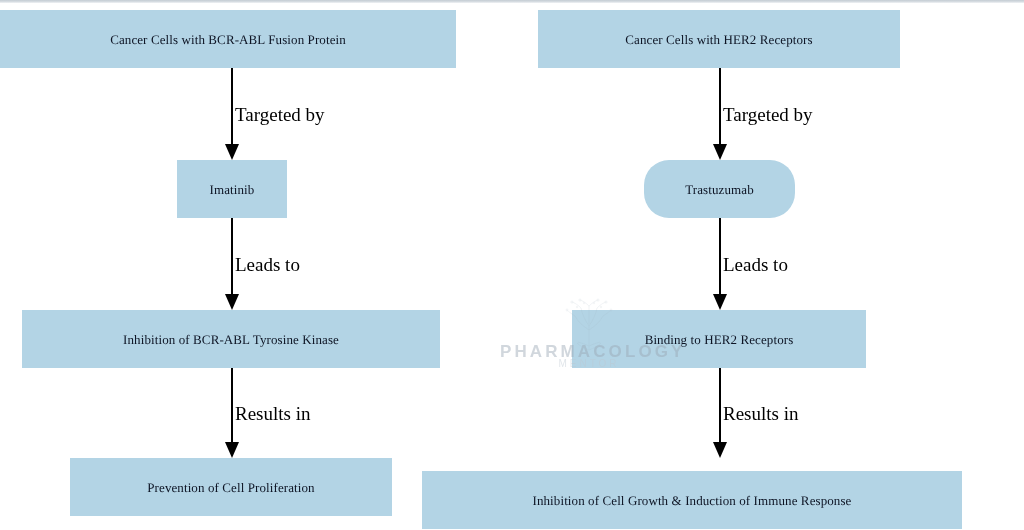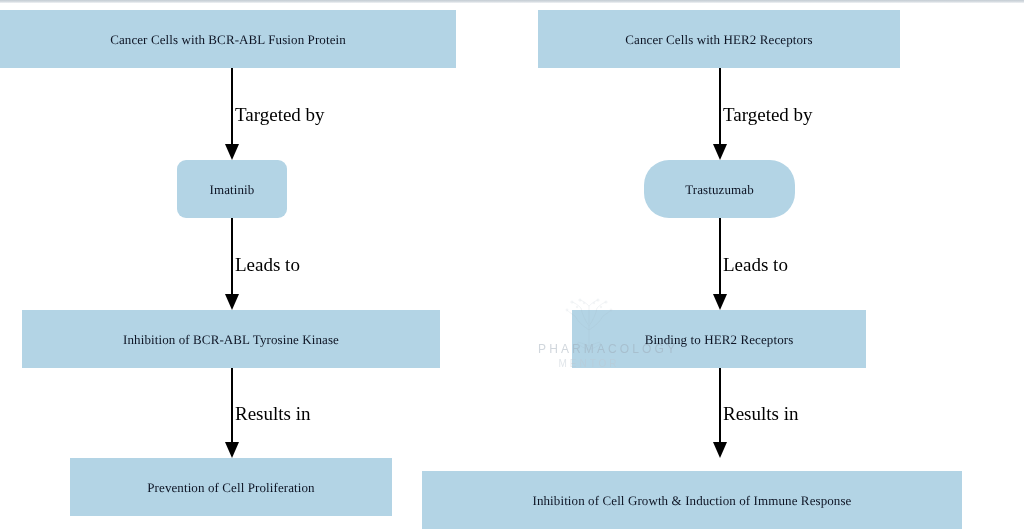--- a/index.html
+++ b/index.html
@@ -77,24 +77,25 @@
     pointer-events: none;
     opacity: 0.45;
   }
   .wm-text {
     position: absolute;
     left: 0;
     top: 46px;
     width: 178px;
     text-align: right;
     font-family: "Liberation Sans", sans-serif;
-    font-size: 12px;
+    font-size: 17px;
     letter-spacing: 3.1px;
     color: #9aa7b4;
     white-space: nowrap;
+    font-weight: bold;
   }
   .wm-sub {
     position: absolute;
     left: 0;
     top: 62px;
     width: 178px;
     text-align: center;
     font-family: "Liberation Sans", sans-serif;
     font-size: 10px;
     letter-spacing: 3px;
@@ -118,21 +119,21 @@
   <div class="top-rule"></div>
 
   <div class="node" style="left:0px; top:10px; width:456px; height:58px;">Cancer Cells with BCR-ABL Fusion Protein</div>
 
   <div class="connector" style="left:231px; top:68px; width:2px; height:92px;">
     <div class="conn-line" style="height:76px;"></div>
     <div class="conn-head" style="top:76px;"></div>
     <div class="conn-label" style="top:37px;">Targeted by</div>
   </div>
 
-  <div class="node" style="left:177px; top:160px; width:110px; height:58px;border-radius:9px;">Imatinib</div>
+  <div class="node" style="left:177px; top:160px; width:110px; height:58px;">Imatinib</div>
 
   <div class="connector" style="left:231px; top:218px; width:2px; height:92px;">
     <div class="conn-line" style="height:76px;"></div>
     <div class="conn-head" style="top:76px;"></div>
     <div class="conn-label" style="top:37px;">Leads to</div>
   </div>
 
   <div class="node" style="left:22px; top:310px; width:418px; height:58px;">Inhibition of BCR-ABL Tyrosine Kinase</div>
 
   <div class="connector" style="left:231px; top:368px; width:2px; height:90px;">

